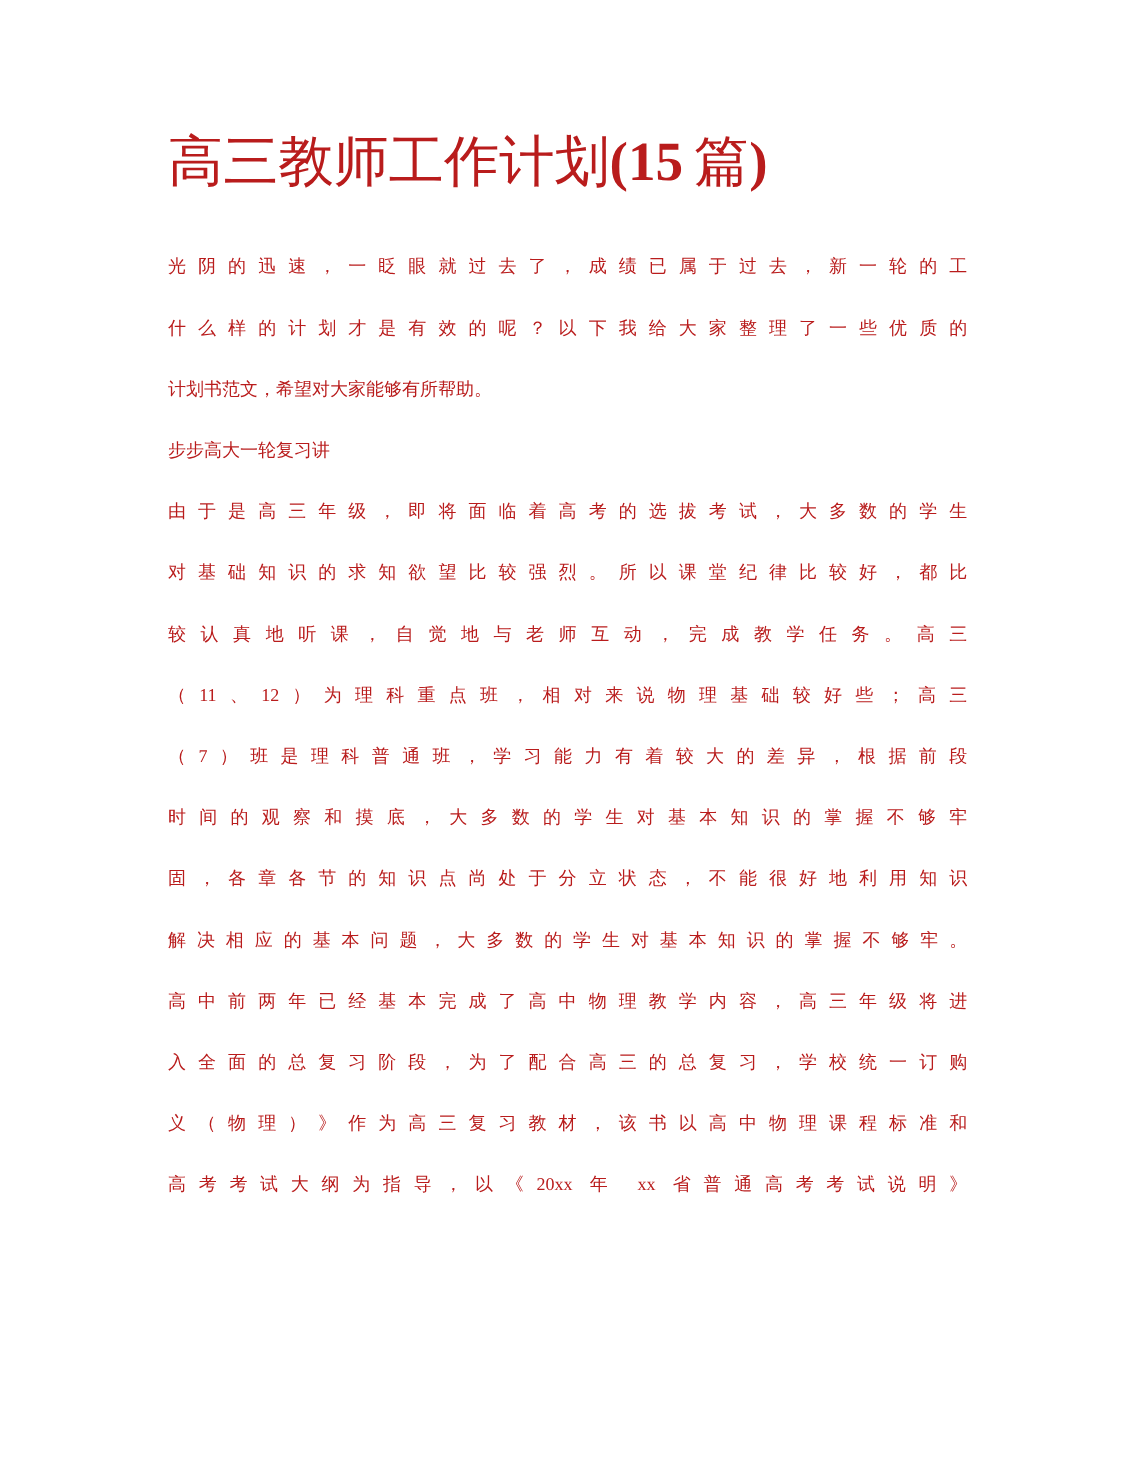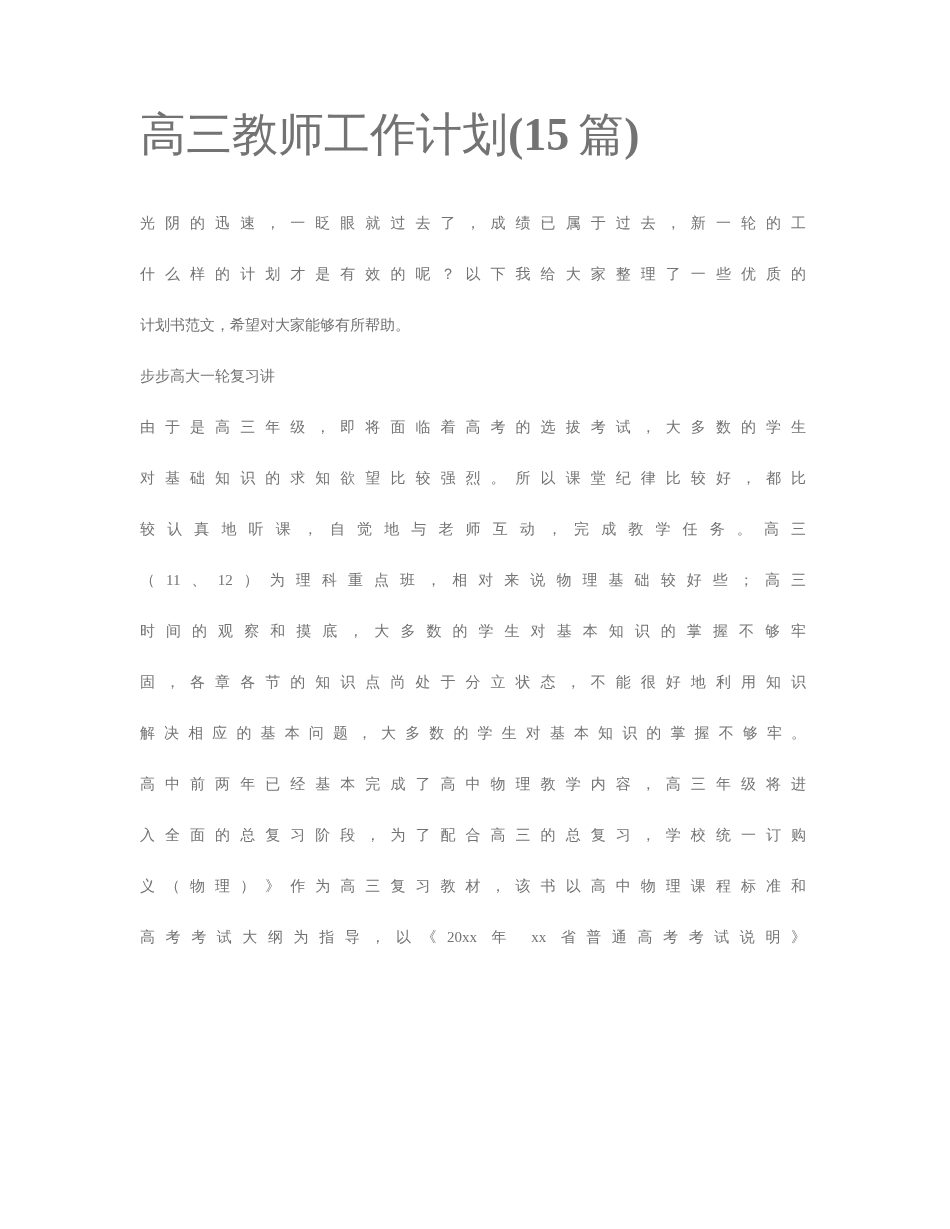--- a/index.html
+++ b/index.html
@@ -7,21 +7,21 @@
     padding: 0;
     background: #ffffff;
   }
   .page {
     position: relative;
     width: 950px;
     height: 1229px;
     background: #ffffff;
     overflow: hidden;
     font-family: "Liberation Serif", "DejaVu Serif", serif;
-    color: #737373;
+    color: #b91c1c;
   }
   .content {
     position: absolute;
     left: 140px;
     top: 0;
     width: 666px;
   }
   .title {
     margin: 106px 0 0 0;
     font-size: 46px;
@@ -63,20 +63,21 @@
 
     <div class="doc-body">
       <div class="line">光阴的迅速，一眨眼就过去了，成绩已属于过去，新一轮的工</div>
       <div class="line">什么样的计划才是有效的呢？以下我给大家整理了一些优质的</div>
       <div class="line short">计划书范文，希望对大家能够有所帮助。</div>
       <div class="line short">步步高大一轮复习讲</div>
       <div class="line">由于是高三年级，即将面临着高考的选拔考试，大多数的学生</div>
       <div class="line">对基础知识的求知欲望比较强烈。所以课堂纪律比较好，都比</div>
       <div class="line">较认真地听课，自觉地与老师互动，完成教学任务。高三</div>
       <div class="line">（11、12）为理科重点班，相对来说物理基础较好些；高三</div>
+      <div class="line">（7）班是理科普通班，学习能力有着较大的差异，根据前段</div>
       <div class="line">时间的观察和摸底，大多数的学生对基本知识的掌握不够牢</div>
       <div class="line">固，各章各节的知识点尚处于分立状态，不能很好地利用知识</div>
       <div class="line">解决相应的基本问题，大多数的学生对基本知识的掌握不够牢。</div>
       <div class="line">高中前两年已经基本完成了高中物理教学内容，高三年级将进</div>
       <div class="line">入全面的总复习阶段，为了配合高三的总复习，学校统一订购</div>
       <div class="line">义（物理）》作为高三复习教材，该书以高中物理课程标准和</div>
       <div class="line">高考考试大纲为指导，以《20xx 年 xx 省普通高考考试说明》</div>
     </div>
 
   </div>

